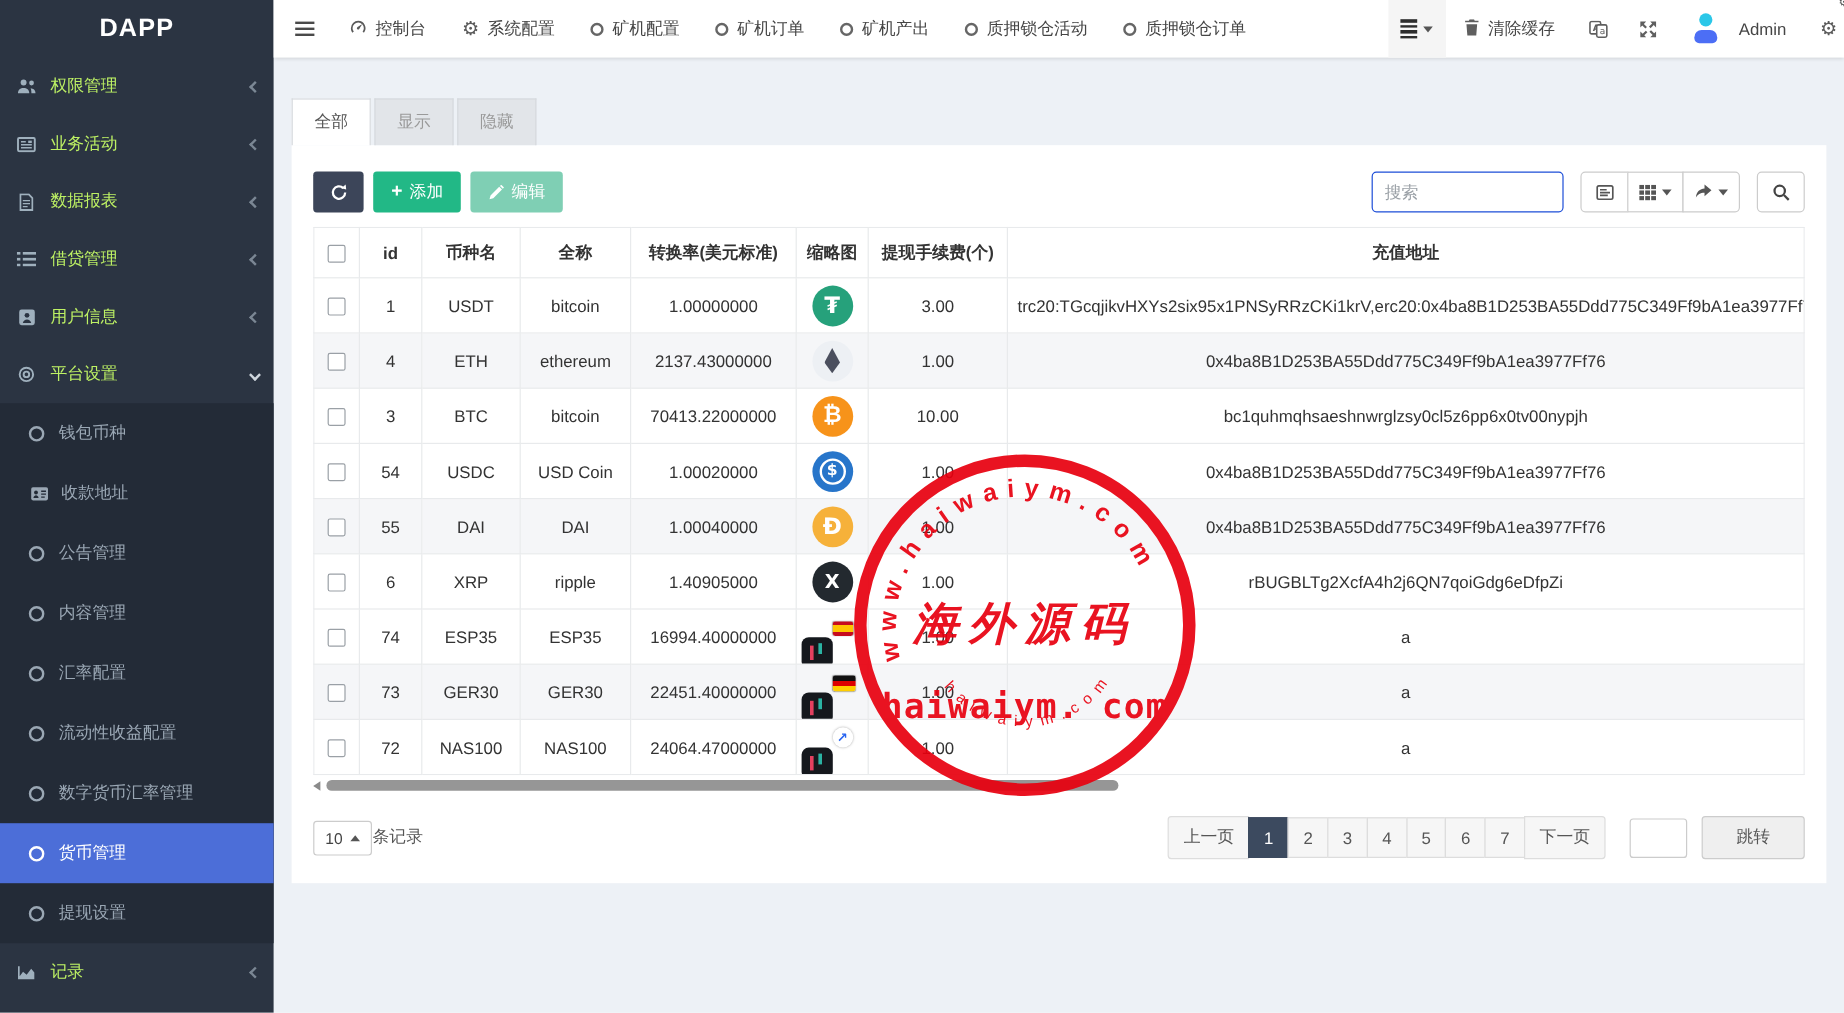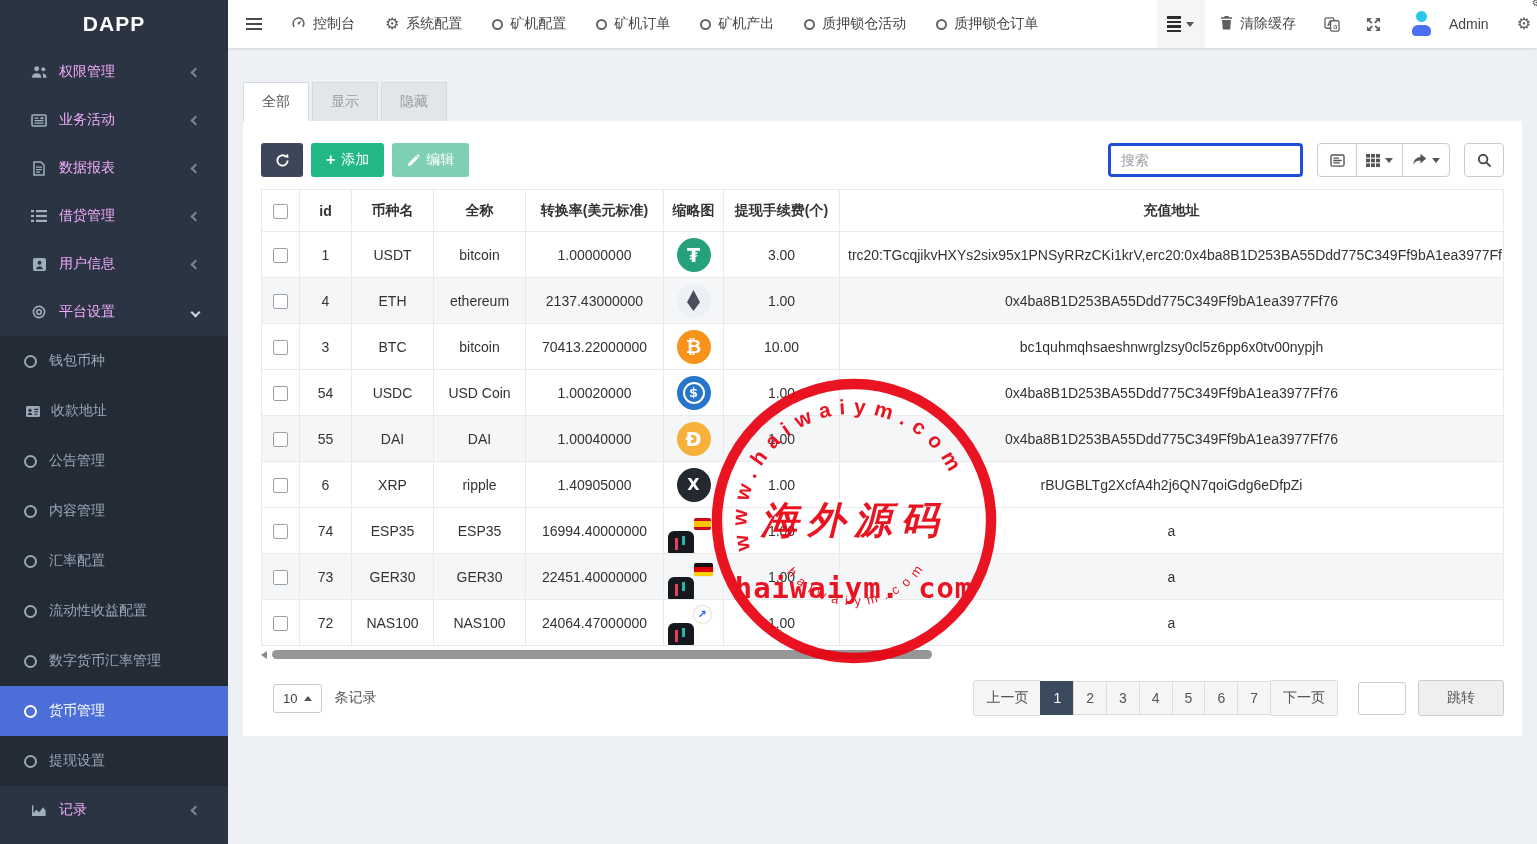--- a/index.html
+++ b/index.html
@@ -3,21 +3,21 @@
 <meta charset="utf-8">
 <style>
   *{margin:0;padding:0;box-sizing:border-box}
   html,body{width:1537px;height:844px;overflow:hidden}
   body{font-family:"Liberation Sans","DejaVu Sans",sans-serif;background:#edf1f6;position:relative}
   .app{display:flex;width:1537px;height:844px}
 
   
   .sidebar{width:228px;flex-shrink:0;background:#2b3442;display:flex;flex-direction:column}
   .brand{height:48px;display:flex;align-items:center;justify-content:center;color:#fff;font-size:21px;font-weight:bold;letter-spacing:1px}
-  .side-item{height:48px;display:flex;align-items:center;padding:0 29px;font-size:14px;color:#f0abfc;cursor:pointer}
+  .side-item{height:48px;display:flex;align-items:center;padding:0 12px;font-size:14px;color:#bef264;cursor:pointer}
   .side-item .ico{width:20px;margin-right:10px;display:flex;justify-content:center;color:#9fb0bd}
   .side-item .lbl{flex:1}
   .chev{width:7px;height:7px;border-left:2px solid #7b8794;border-bottom:2px solid #7b8794;display:inline-block}
   .chev.left{transform:rotate(45deg)}
   .chev.down{transform:rotate(-45deg);border-color:#cfd6dd}
   .submenu{background:#232b37}
   .sub-item{height:50px;display:flex;align-items:center;padding:0 18px 0 24px;font-size:14px;color:#9aa7b4;cursor:pointer}
   .ring{width:13px;height:13px;border:2px solid currentColor;border-radius:50%;margin-right:12px;flex-shrink:0}
   .sub-item.active{background:#4c6ed8;color:#fff}
   .sub-item .ico{width:17px;margin-right:10px;display:flex;justify-content:center}
@@ -49,21 +49,21 @@
   .tab{padding:10px 18px;font-size:14px;color:#9a9a9a;background:#e2e5e9;border:1px solid #d6dade;border-bottom:none;cursor:pointer}
   .tab.active{background:#fff;color:#555}
   .card{background:#fff;padding:12px 18px 20px}
   .toolbar{display:flex;align-items:center;margin:10px 0 12px}
   .btn{height:34px;border:none;border-radius:3px;display:inline-flex;align-items:center;justify-content:center;gap:6px;font-size:14px;color:#fff;cursor:pointer;font-family:inherit}
   .btn-refresh{width:42px;background:#3c4559}
   .btn-add{padding:0 15px;background:#22b886}
   .btn-edit{padding:0 15px;background:#7fcfb4}
   .toolbar .btn{margin-right:8px}
   .toolbar-right{margin-left:auto;display:flex;align-items:center}
-  .search-input{width:195px;height:34px;border:3px solid #1d4ed8;border-radius:4px;padding:0 10px;font-size:14px;color:#333;font-family:inherit}
+  .search-input{width:160px;height:34px;border:1px solid #1d4ed8;border-radius:4px;padding:0 10px;font-size:14px;color:#333;font-family:inherit}
   .search-input::placeholder{color:#9aa0a6}
   .btn-group{display:flex;margin-left:14px}
   .gbtn{height:34px;min-width:40px;padding:0 9px;background:#fff;border:1px solid #ccc;display:inline-flex;align-items:center;justify-content:center;gap:5px;cursor:pointer;margin-left:-1px}
   .gbtn:first-child{border-radius:4px 0 0 4px;margin-left:0}
   .gbtn:last-child{border-radius:0 4px 4px 0}
   .gbtn.single{border-radius:4px;margin-left:14px}
 
   
   .table-wrap{overflow:hidden}
   table{width:100%;border-collapse:collapse;table-layout:fixed}
@@ -94,21 +94,21 @@
   .blob{position:absolute;left:2px;bottom:1px;width:15px;height:15px;border-radius:50%;background:linear-gradient(145deg,#d7dbe2,#6d727b)}
   .flag-es{width:17px;height:12px;left:0;bottom:1px;background:linear-gradient(#c60b1e 0 25%,#ffc400 25% 75%,#c60b1e 75%)}
   .flag-de{width:19px;height:13px;left:0;bottom:1px;background:linear-gradient(#111 0 33%,#dd0000 33% 66%,#ffce00 66%)}
   .nas-circ{position:absolute;left:0;bottom:0;width:17px;height:17px;background:#fff;border-radius:50%;box-shadow:0 0 2px rgba(0,0,0,.35);display:flex;align-items:center;justify-content:center;color:#2864f0;font-size:11px;font-weight:bold;font-family:"DejaVu Sans",sans-serif}
 
   
   .hscroll{height:11px;position:relative;margin-top:3px}
   .hscroll .arrow{position:absolute;left:0;top:2px;width:0;height:0;border-top:4px solid transparent;border-bottom:4px solid transparent;border-right:6px solid #8a8a8a}
   .hscroll .thumb{position:absolute;left:11px;top:1px;width:660px;height:9px;background:#969696;border-radius:5px;cursor:pointer}
   .tfoot{display:flex;align-items:center;margin-top:20px;font-size:14px;color:#555}
-  .perpage{border:1px solid #ccc;border-radius:3px;background:#fff;padding:6px 9px;margin:0 12px;display:inline-flex;align-items:center;gap:7px;font-size:13px;color:#444;cursor:pointer}
+  .perpage{border:1px solid #ccc;border-radius:3px;background:#fff;padding:6px 9px;margin:0 0;display:inline-flex;align-items:center;gap:7px;font-size:13px;color:#444;cursor:pointer}
   .pager{margin-left:auto;display:flex;align-items:center}
   .page-btn{min-width:33px;padding:8px 12px;border:1px solid #ddd;background:#f6f6f6;color:#555;font-size:14px;text-align:center;margin-left:-1px;cursor:pointer}
   .page-btn.first{border-radius:3px 0 0 3px;margin-left:0}
   .page-btn.last{border-radius:0 3px 3px 0}
   .page-btn.active{background:#3c4a5f;border-color:#3c4a5f;color:#fff}
   .jump-input{width:48px;height:33px;border:1px solid #ccc;border-radius:3px;margin:0 12px 0 20px;font-size:14px;text-align:center;font-family:inherit}
   .jump-btn{padding:8px 28px;border:1px solid #ccc;border-radius:3px;background:#efefef;color:#555;font-size:14px;cursor:pointer;font-family:inherit}
 
   
   .watermark{position:absolute;left:705px;top:372px;width:298px;height:298px;z-index:20;pointer-events:none;opacity:.92}

